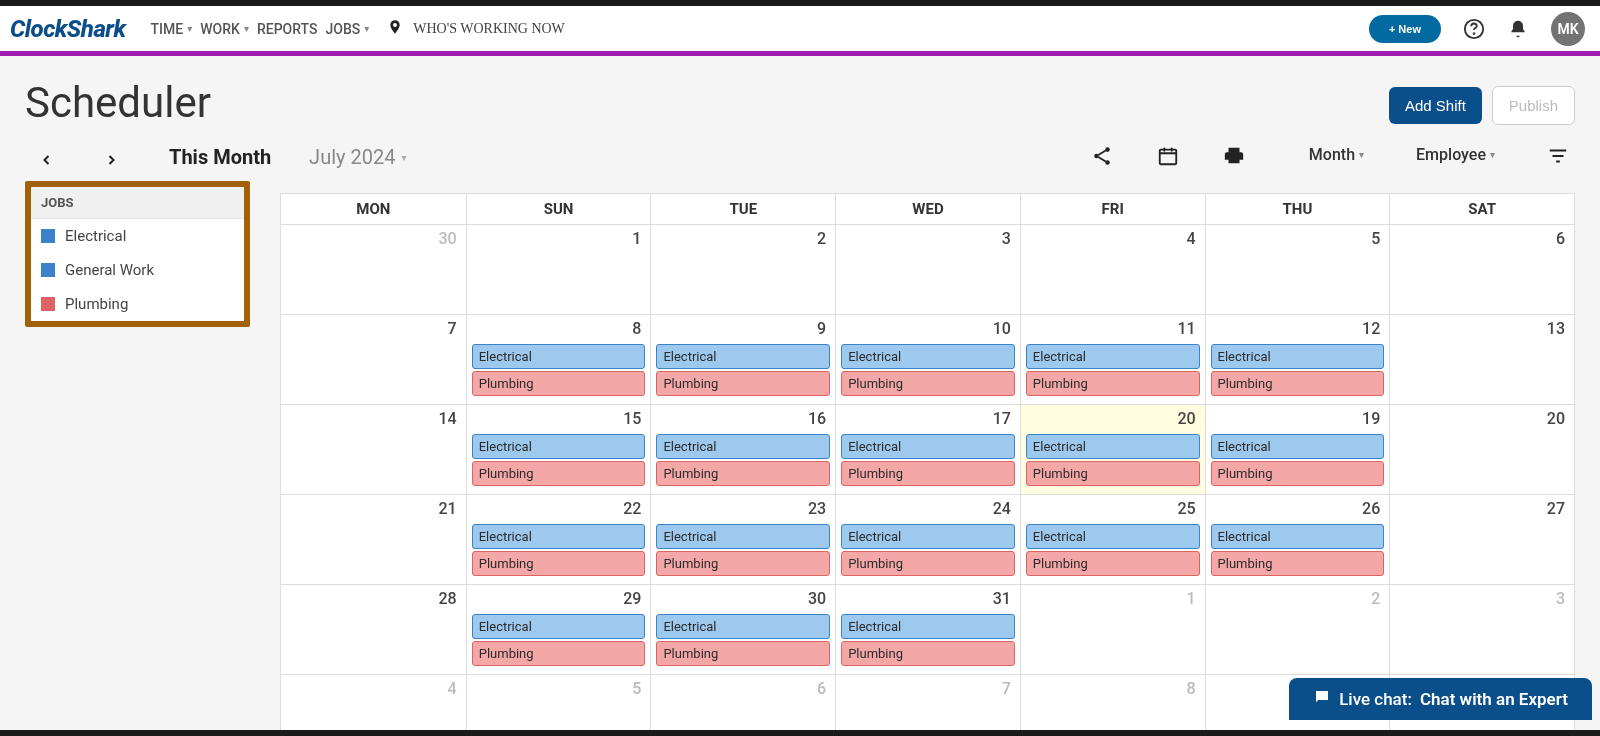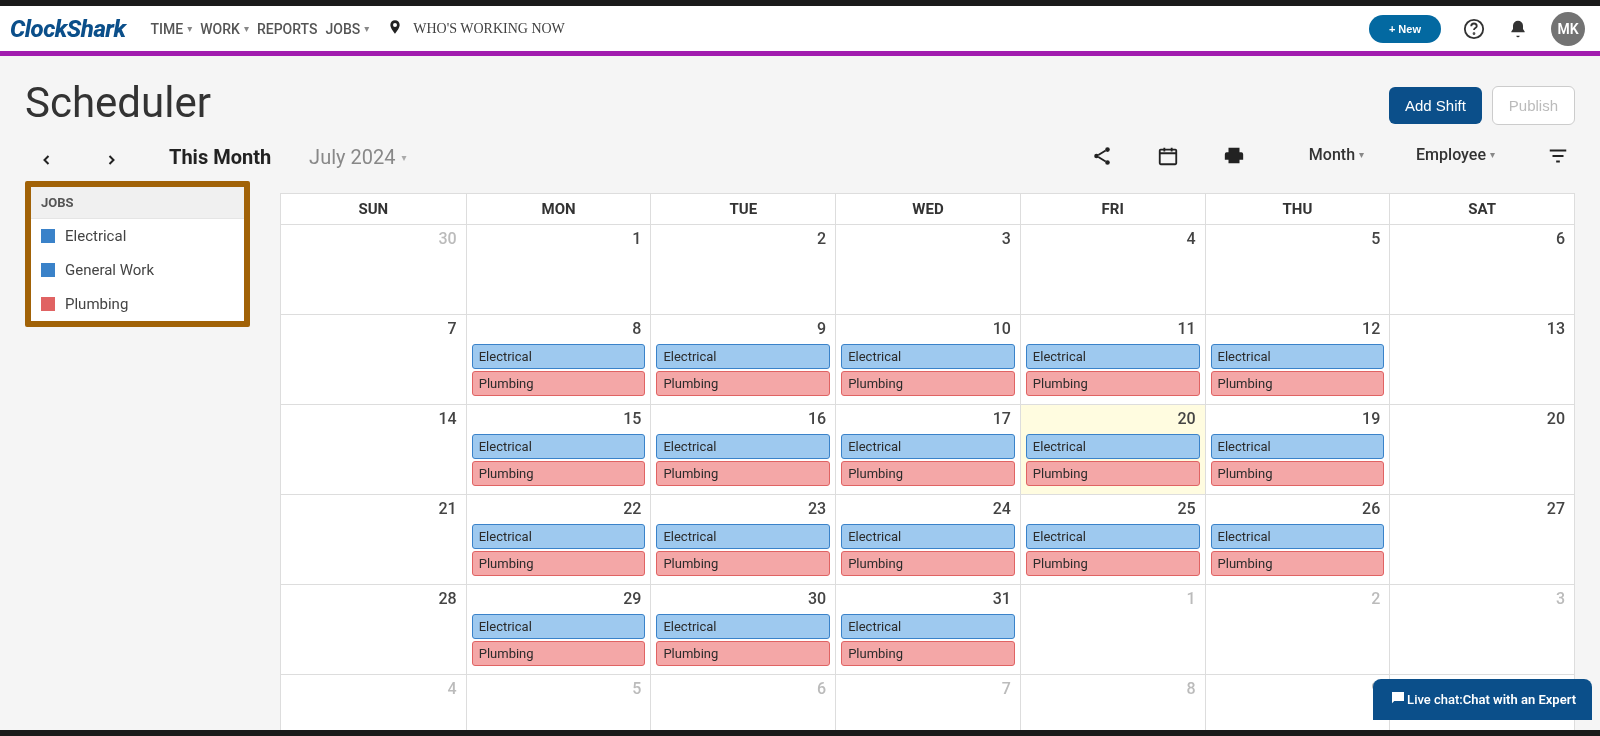--- a/index.html
+++ b/index.html
@@ -160,24 +160,24 @@
     padding:4px 6px;
     margin: 2px 2px;
   }
   .event.blue { background: var(--badge-blue-bg); border-color: var(--badge-blue-border); color:#2b2b2b;}
   .event.red  { background: var(--badge-red-bg);  border-color: var(--badge-red-border); color:#2b2b2b;}
 
   .chat-widget {
     position: fixed;
     bottom: 16px; right: 8px;
     background: #0b4f8a; color: #fff;
-    padding: 10px 16px;
+    padding: 10px 24px;
     border-radius: 8px 8px 0 0;
-    font-size:13px; font-weight:500;
-    display:flex; align-items:center; 
+    font-size:17px; font-weight:500;
+    display:flex; align-items:center; gap:8px;
     cursor:pointer;
   }
   .bottom-black { position:fixed; bottom:0; left:0; right:0; height:6px; background:#1a1a1a; }
 
   .filter-icon-svg { width:22px; height:22px; }
 </style>
 </head>
 <body>
 
 <div class="topbar-black"></div>
@@ -307,22 +307,22 @@
                   <span class="swatch red"></span>
                   <span>Plumbing</span>
                 </div>
               </div>
           </div>
         </aside>
 
         <div class="calendar-area">
           <div class="calendar">
             <div class="dow-row" id="dow-row">
+                <div class="dow-cell">MON</div>
                 <div class="dow-cell">SUN</div>
-                <div class="dow-cell">MON</div>
                 <div class="dow-cell">TUE</div>
                 <div class="dow-cell">WED</div>
                 <div class="dow-cell">FRI</div>
                 <div class="dow-cell">THU</div>
                 <div class="dow-cell">SAT</div>
               </div>
             <div class="weeks" id="weeks">
                 <div class="week-row">
                   <div class="day-cell">
                     <div class="day-num muted">30</div>

